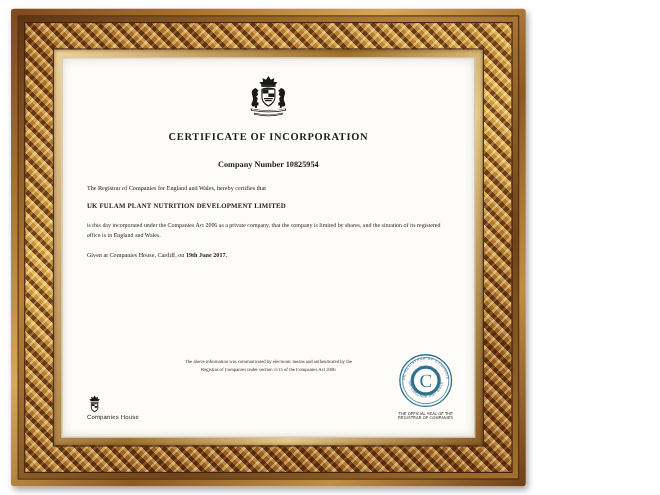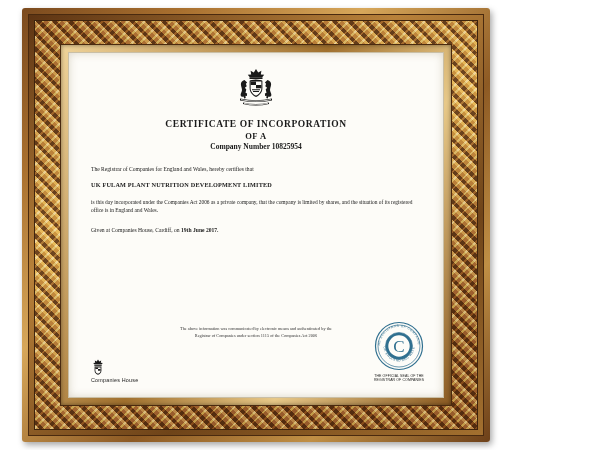--- a/index.html
+++ b/index.html
@@ -15,21 +15,21 @@
     position: relative;
     width: 600px;
     height: 450px;
     background: #ffffff;
     overflow: hidden;
   }
 
   
   .frame-outer {
     position: absolute;
-    left: 22px;
+    left: 10px;
     top: 8px;
     width: 468px;
     height: 434px;
     background: linear-gradient(135deg, #7b4a1e 0%, #a9702f 18%, #d7a75a 38%, #8d5a24 60%, #c08f45 80%, #6d4019 100%);
     border-radius: 3px;
     box-shadow: 2px 3px 6px rgba(0,0,0,0.35);
     padding: 0;
     box-sizing: border-box;
   }
   .frame-bevel1 {
@@ -106,21 +106,21 @@
     letter-spacing: 0.6px;
     line-height: 1.25;
   }
   .cert-title .l1 { font-size: 9.5px; }
   .cert-title .l2 { font-size: 8.5px; }
   .cert-title .l3 { font-size: 9px; }
 
   .company-number {
     text-align: center;
     font-size: 7.5px;
-    margin-top: 0;
+    margin-top: 13px;
     margin-bottom: 14px;
     font-weight: bold;
   }
   .company-number .num { font-weight: bold; }
 
   .body-line {
     font-size: 5.6px;
     line-height: 1.5;
     margin: 0 0 8px 0;
     text-align: left;
@@ -226,21 +226,20 @@
               <path d="M6 31.6 q16 3.4 32 0 l0 1.8 q-16 3.4 -32 0z"></path>
               <path d="M7 32.2 q15 3 30 0 l0 0.7 q-15 3 -30 0z" fill="#fdfcf8"></path>
               <path d="M9 35.6 q13 3 26 0 l0 1.5 q-13 3 -26 0z"></path>
               <path d="M10 36.1 q12 2.6 24 0 l0 0.6 q-12 2.6 -24 0z" fill="#fdfcf8"></path>
             </g>
           </svg>
         </div>
 
         <div class="cert-title">
           <div class="l1">CERTIFICATE OF INCORPORATION</div>
-          <div class="l2">OF A</div>
         </div>
 
         <div class="company-number">
           <span>Company Number</span>
           <span class="num">10825954</span>
         </div>
 
         <p class="body-line">The Registrar of Companies for England and Wales, hereby certifies that</p>
 
         <p class="company-name">UK FULAM PLANT NUTRITION DEVELOPMENT LIMITED</p>

